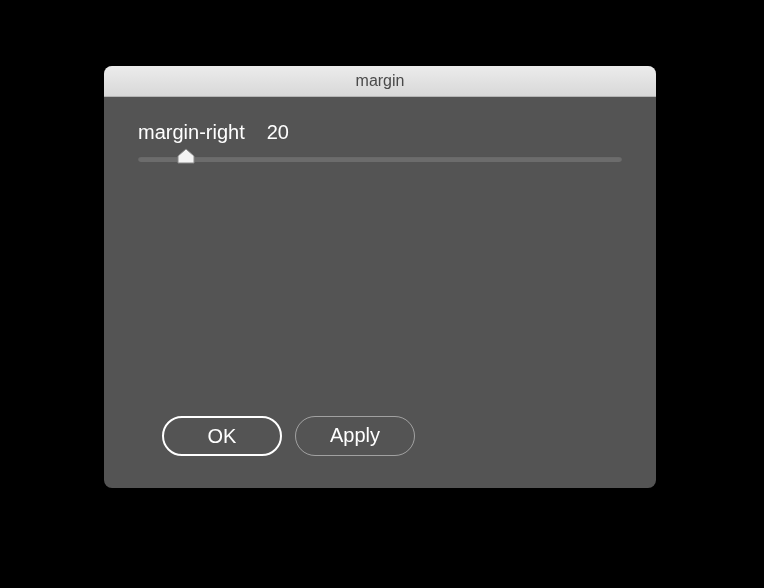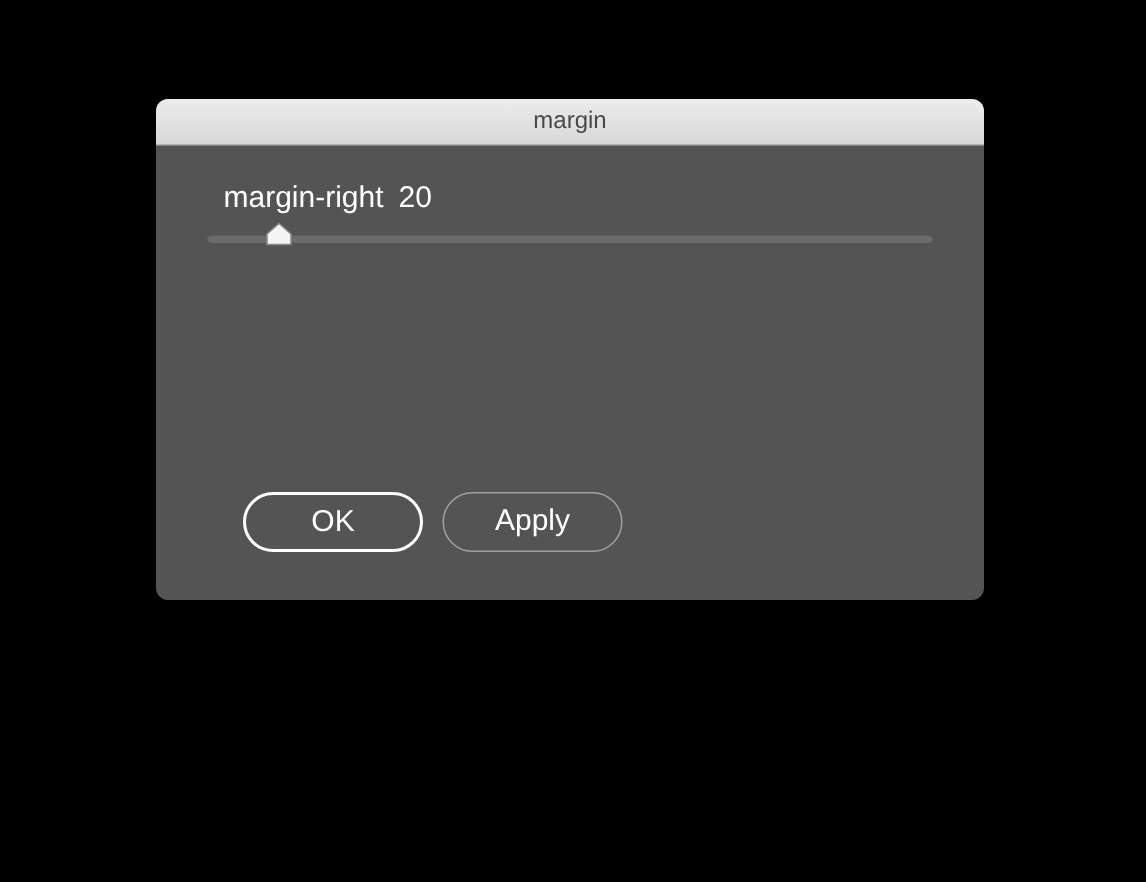--- a/index.html
+++ b/index.html
@@ -10,21 +10,21 @@
     background: #000;
     font-family: -apple-system, "Helvetica Neue", Arial, sans-serif;
     -webkit-font-smoothing: antialiased;
   }
 
   .dialog {
     position: absolute;
     left: 104px;
     top: 66px;
     width: 552px;
-    height: 334px;
+    height: 422px;
     border-radius: 8px;
     overflow: hidden;
     box-shadow: 0 20px 50px rgba(0,0,0,0.7), 0 0 0 1px rgba(0,0,0,0.4);
     background: #545454;
   }
 
   .titlebar {
     height: 30px;
     background: linear-gradient(#ececec, #d8d8d8);
     border-bottom: 1px solid #b5b5b5;
@@ -43,25 +43,25 @@
     flex-direction: column;
   }
 
   .slider-row {
     margin-bottom: 28px;
   }
 
   .slider-label-line {
     display: flex;
     align-items: center;
-    gap: 10px;
+    gap: 22px;
     color: #fff;
     font-size: 20px;
     margin-bottom: 2px;
-    margin-left: 17px;
+    margin-left: 6px;
   }
 
   .slider-label-line .value {
     font-size: 20px;
   }
 
   .slider-track-wrap {
     position: relative;
     height: 24px;
     margin-top: 2px;

